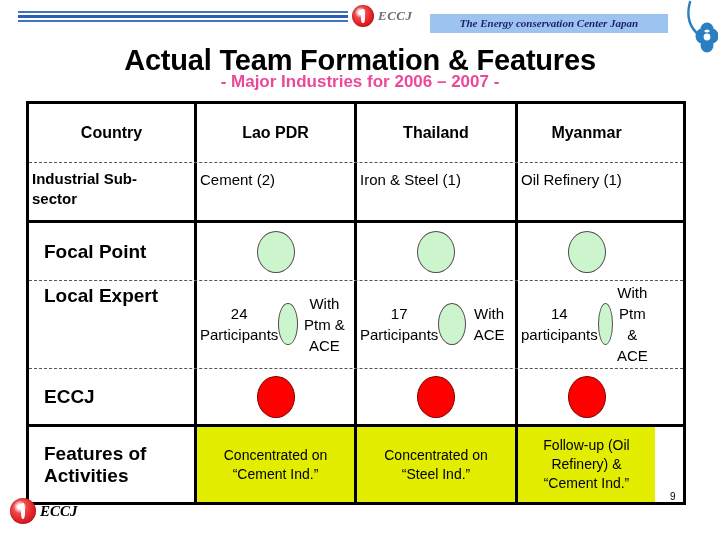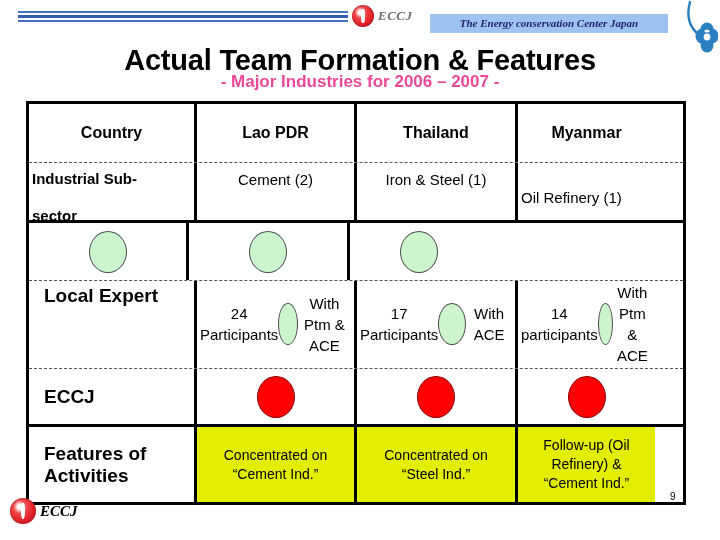--- a/index.html
+++ b/index.html
@@ -146,24 +146,22 @@
 
   .vcenter {
     display: flex;
     align-items: center;
     justify-content: center;
     height: 100%;
   }
   .vtop {
     display: flex;
     align-items: flex-start;
-    justify-content: center;
     height: 100%;
     padding-top: 6px;
-    gap: 17px;
   }
   .left-label {
     display: flex;
     align-items: center;
     justify-content: flex-start;
     height: 100%;
     font-size: 19px;
     font-weight: bold;
     padding-left: 12px;
     text-align: left;
@@ -310,20 +308,23 @@
       <div class="vtop body-text">Iron &amp; Steel (1)</div>
     </div>
     <div class="cell c3">
       <div class="vtop body-text" style="flex-direction:column;">
         <span>Oil Refinery (1)</span>
       </div>
     </div>
   </div>
 
   <div class="tbl-row row-sep-dotted" id="row-focal">
+    <div class="cell c0 vline">
+      <div class="left-label">Focal Point</div>
+    </div>
     <div class="cell c1 vline">
       <div class="vcenter">
           <span class="dot dot-green"></span>
         </div>
     </div>
     <div class="cell c2 vline">
       <div class="vcenter">
           <span class="dot dot-green"></span>
         </div>
     </div>

